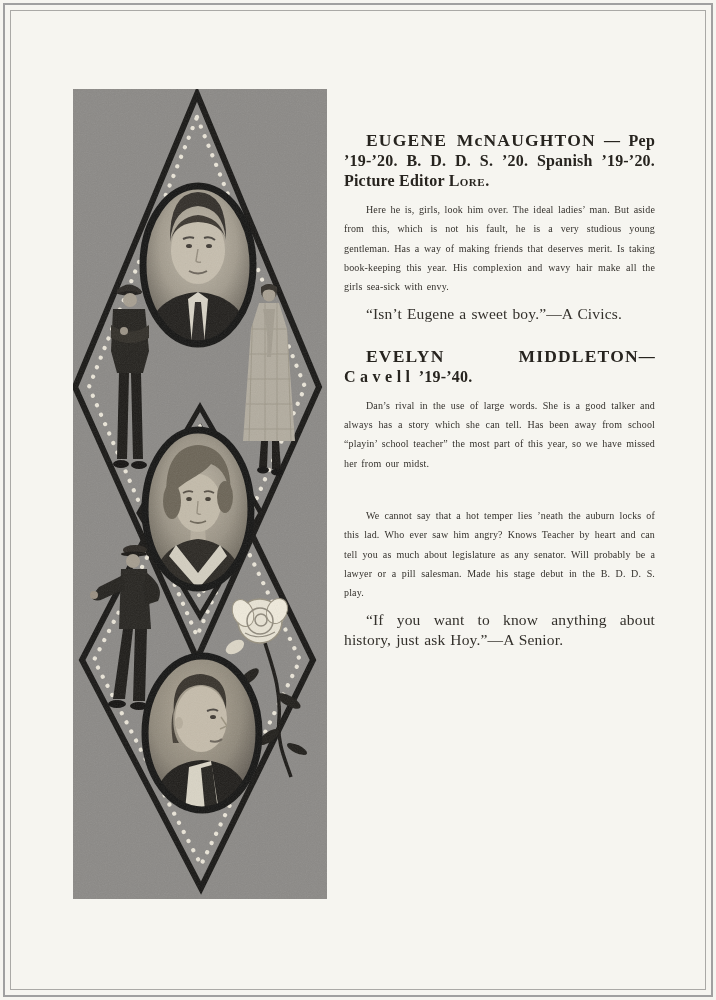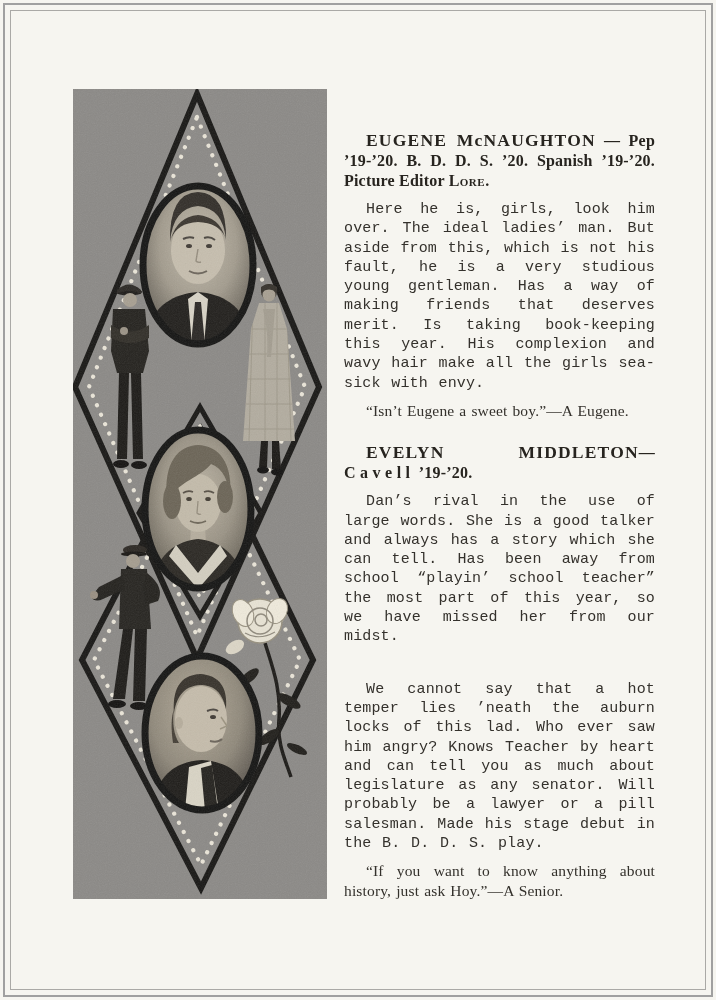--- a/index.html
+++ b/index.html
@@ -25,22 +25,22 @@
   .heading{
     font-size:16px;line-height:20px;margin:0 0 9px 0;
     text-indent:22px;color:#27241f;
   }
   .hp{white-space:pre-wrap;}
   .hp-name{font-size:17.5px;letter-spacing:1.2px;}
   .hp-plain{letter-spacing:0.2px;}
   .hp-spaced{letter-spacing:4.5px;}
   .hp-smallcaps{font-variant:small-caps;letter-spacing:0.5px;}
   .body-par{
-    font-size:15px;line-height:19.3px;margin:0 0 8px 0;
-    text-indent:22px;word-spacing:1.5px;letter-spacing:0.15px;font-family:Liberation Mono, monospace;
+    font-size:10px;line-height:19.3px;margin:0 0 8px 0;
+    text-indent:22px;word-spacing:1.5px;letter-spacing:0.15px;
   }
   .quote-par{
     font-size:15.5px;line-height:19.3px;margin:0;
     text-indent:22px;word-spacing:1px;letter-spacing:0.15px;
   }
   .q{}
   .attr{font-style:normal;}
 </style>
 </head>
 <body>
@@ -227,25 +227,25 @@
 
       <rect x="0" y="0" width="254" height="810" filter="url(#grain)" opacity="0.13"></rect>
     </svg>
   </div>
 
   <div class="text-col">
 
     <section class="entry">
       <h2 class="heading"><span class="hp hp-name">EUGENE McNAUGHTON</span><span class="hp hp-plain"> — Pep ’19-’20. B.&nbsp;D.&nbsp;D.&nbsp;S.&nbsp;’20. Spanish ’19-’20. Picture Editor </span><span class="hp hp-smallcaps">Lore</span><span class="hp hp-plain">.</span></h2>
       <p class="body-par">Here he is, girls, look him over. The ideal ladies’ man. But aside from this, which is not his fault, he is a very studious young gentleman. Has a way of making friends that deserves merit. Is taking book-keeping this year. His complexion and wavy hair make all the girls sea-sick with envy.</p>
-      <p class="quote-par"><span class="q">“Isn’t Eugene a sweet boy.”</span><span class="attr">—A Eugene.</span></p>
+      <p class="quote-par"><span class="q">“Isn’t Eugene a sweet boy.”</span><span class="attr">—A Civics.</span></p>
     </section>
 
     <section class="entry">
-      <h2 class="heading"><span class="hp hp-name">EVELYN MIDDLETON</span><span class="hp hp-plain">—</span><span class="hp hp-spaced">Cavell</span><span class="hp hp-plain"> ’19-’20.</span></h2>
+      <h2 class="heading"><span class="hp hp-name">EVELYN MIDDLETON</span><span class="hp hp-plain">—</span><span class="hp hp-spaced">Cavell</span><span class="hp hp-plain"> ’19-’40.</span></h2>
       <p class="body-par">Dan’s rival in the use of large words. She is a good talker and always has a story which she can tell. Has been away from school “playin’ school teacher” the most part of this year, so we have missed her from our midst.</p>
     </section>
 
     <section class="entry third">
       <p class="body-par">We cannot say that a hot temper lies ’neath the auburn locks of this lad. Who ever saw him angry? Knows Teacher by heart and can tell you as much about legislature as any senator. Will probably be a lawyer or a pill salesman. Made his stage debut in the B. D. D. S. play.</p>
       <p class="quote-par"><span class="q">“If you want to know anything about history, just ask Hoy.”—</span><span class="attr">A Senior.</span></p>
     </section>
 
   </div>
 </div>

